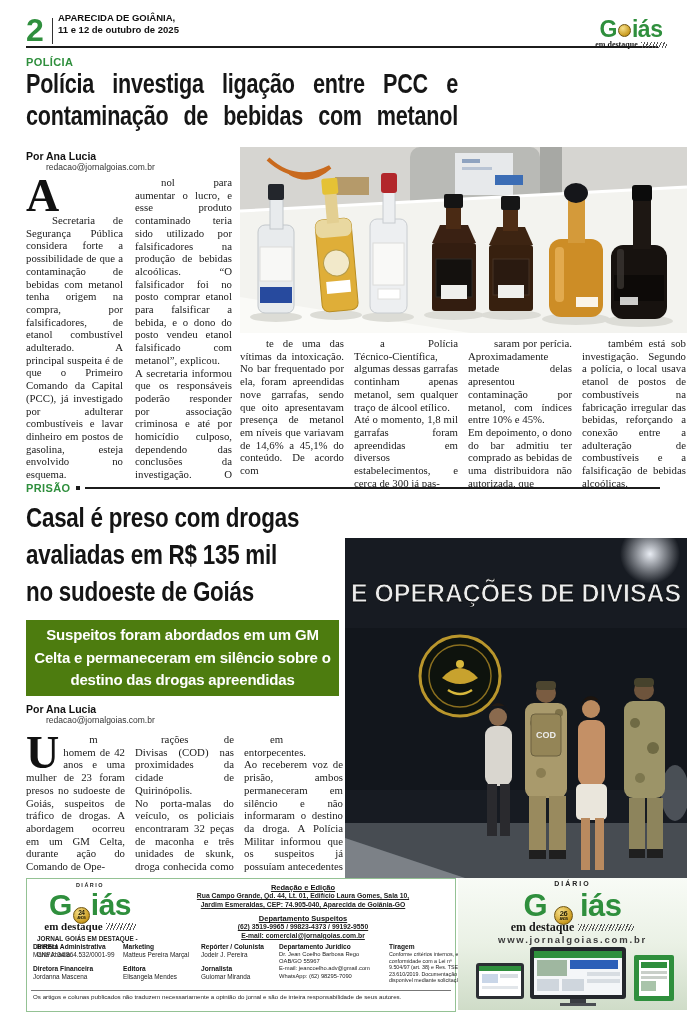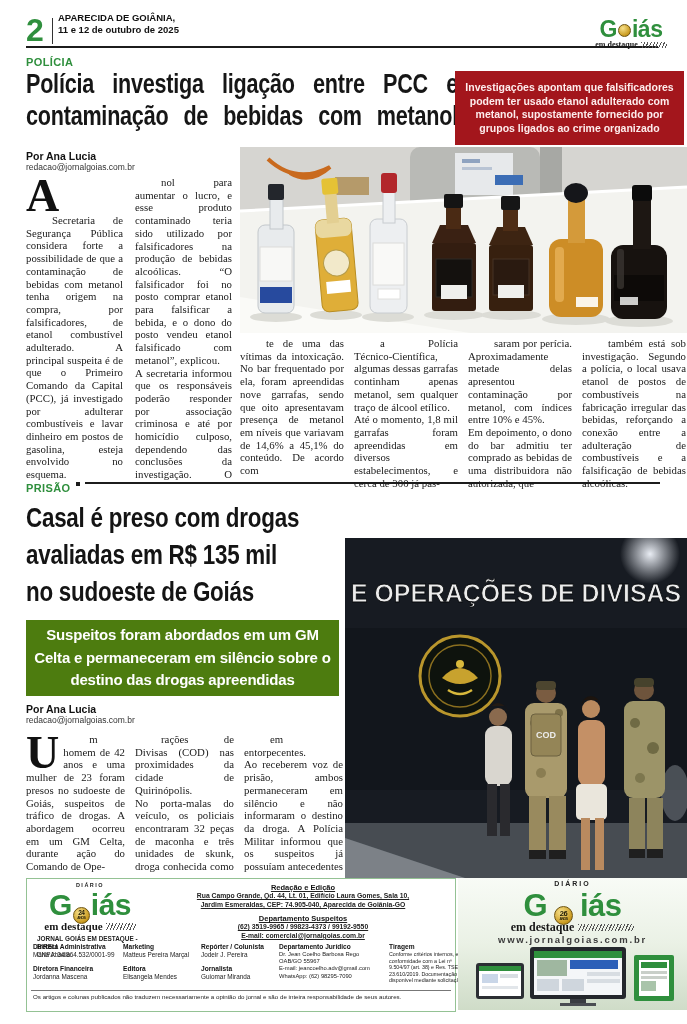--- a/index.html
+++ b/index.html
@@ -18,38 +18,38 @@
   .hdr-logo { position:absolute; left:592px; top:16px; width:78px; text-align:center; }
   .hdr-logo .logo { font-size:23px; }
   .hdr-logo .badge { width:13px; height:13px; margin:0 1px; }
   .hdr-logo .sub { display:flex; align-items:center; gap:3px; justify-content:center; margin-top:-2px; }
   .hdr-logo .sub span { font:800 8px/8px "Liberation Serif",serif; color:#1a1a1a; }
   .hdr-logo .hatch { width:26px; height:6px; }
 
   
   .sec-label { font:800 11px/12px "Liberation Sans",sans-serif; color:#2f8f3d; letter-spacing:0.4px; }
   .sec1 { position:absolute; left:26px; top:56px; }
-  .sec2 { position:absolute; left:26px; top:482px; width:634px; display:flex; align-items:flex-start; gap:5px; }
+  .sec2 { position:absolute; left:26px; top:482px; width:634px; display:flex; align-items:center; gap:5px; }
   .sec2 .dot { width:4px; height:4px; background:#1c1c1c; }
   .sec2 .line { flex:1; height:2px; background:#1c1c1c; }
 
   
   .headline1 { position:absolute; left:26px; top:68px; width:540px; transform:scaleX(.8); transform-origin:0 0;
                font:900 27px/32px "Liberation Sans",sans-serif; letter-spacing:-0.3px; color:#161616;
                white-space:pre-line; text-align:justify; text-align-last:justify; }
   .teaser-red { position:absolute; left:455px; top:71px; width:229px; height:74px; background:#a3161c; color:#fdecec;
                 font:700 10.5px/13.5px "Liberation Sans",sans-serif; text-align:center; display:flex; align-items:center; padding:4px 8px; }
   .headline2 { position:absolute; left:26px; top:499px; width:394px; transform:scaleX(.8); transform-origin:0 0;
                font:900 28px/37px "Liberation Sans",sans-serif; letter-spacing:-0.3px; color:#141414; white-space:pre-line; }
   .teaser-black { position:absolute; left:26px; top:620px; width:313px; height:76px; background:#4d7c0f; color:#fff;
                   font:700 15px/22.5px "Liberation Sans",sans-serif; padding:4px 8px; letter-spacing:-0.2px;text-align:center; }
 
   
   .byline { font:800 10.5px/12px "Liberation Sans",sans-serif; color:#111; }
-  .byline-mail { font:400 8.5px/10px "Liberation Sans",sans-serif; color:#333; }
+  .byline-mail { font:400 8.5px/10px "Liberation Sans",sans-serif; color:#333;margin-left:20px; }
   .by1 { position:absolute; left:26px; top:150px; }
   .by2 { position:absolute; left:26px; top:703px; }
   .cols { position:absolute; display:flex; overflow:hidden; }
   .col { font:400 10.8px/12.7px "Liberation Serif",serif; color:#1a1a1a; text-align:justify; }
   .col .txt { white-space:pre-line;margin-left:26px; }
   .dropcap { float:left; font:700 46px/36px "Liberation Serif",serif; color:#111; padding:2px 4px 0 0; }
   .cols-a1-left { left:26px; top:176px; width:207px; height:306px; gap:12px; }
   .cols-a1-left .col { width:97px; }
   .cols-a1-bottom { left:240px; top:337px; width:447px; height:178px; gap:10px; }
   .cols-a1-bottom .col { width:104px; }
@@ -117,23 +117,20 @@
     </div>
     <div class="sub">
       <span>em destaque</span>
       <i class="hatch"></i>
     </div>
   </div>
 
   <div class="sec-label sec1">POLÍCIA</div>
   <h1 class="headline1">Polícia investiga ligação entre PCC e
 contaminação de bebidas com metanol</h1>
-  <div class="teaser-red">
-    <span>Investigações apontam que falsificadores podem ter usado etanol adulterado com metanol, supostamente fornecido por grupos ligados ao crime organizado</span>
-  </div>
   <div class="by1">
     <div class="byline">Por Ana Lucia</div>
     <div class="byline-mail">redacao@jornalgoias.com.br</div>
   </div>
 
   <div class="cols cols-a1-left">
     <div class="col">
       <span class="dropcap">A</span><span class="txt">Secretaria de Segurança Pública considera forte a possibilidade de que a contaminação de bebidas com metanol tenha origem na compra, por falsificadores, de etanol combustível adulterado. A principal suspeita é de que o Primeiro Comando da Capital (PCC), já investigado por adulterar combustíveis e lavar dinheiro em postos de gasolina, esteja envolvido no esquema.
 Segundo o secretário de Segurança Pública do estado, Guilherme Derrite, o crime organizado adulterava o eta-</span>
     </div>

